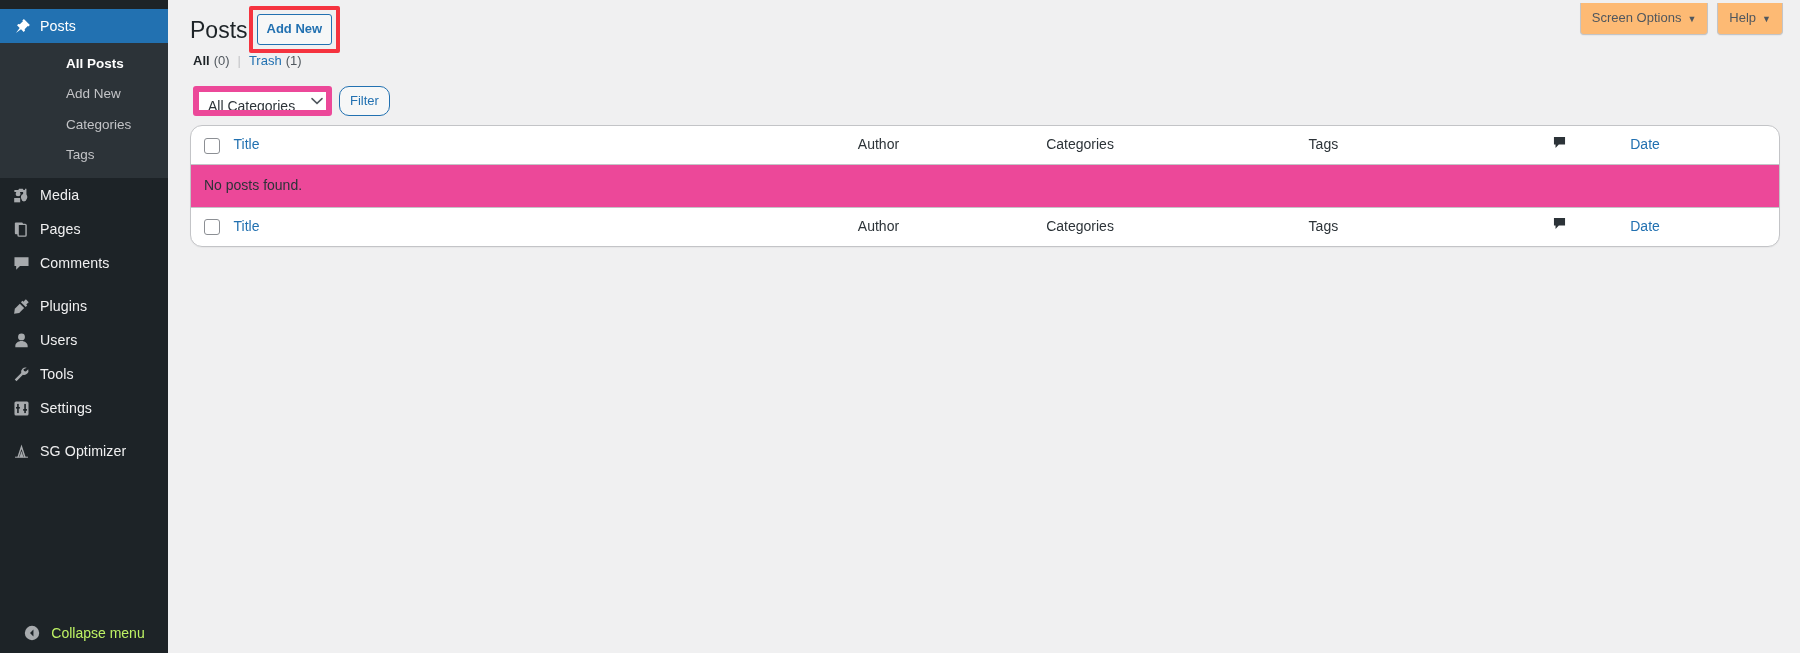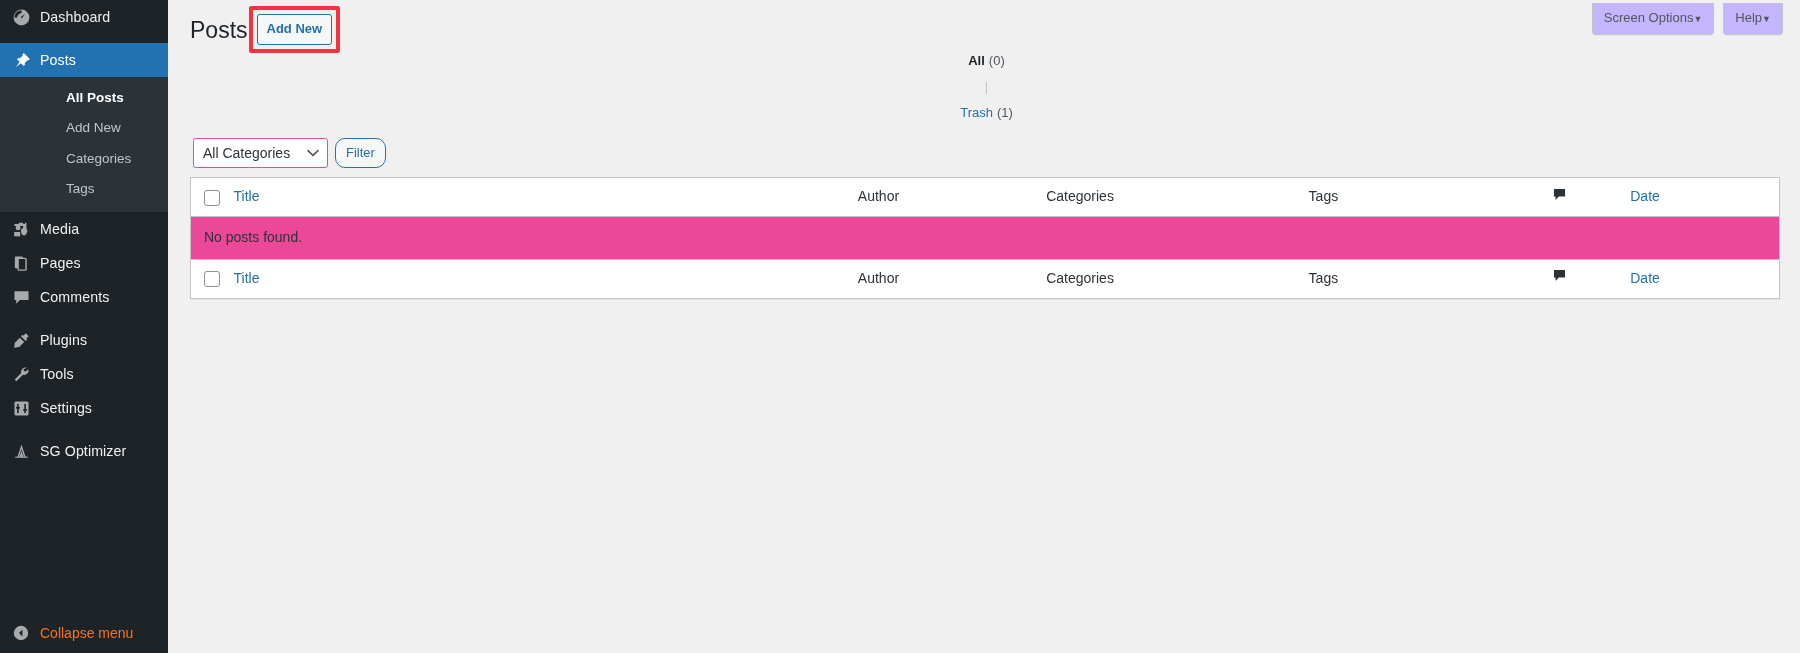--- a/index.html
+++ b/index.html
@@ -66,23 +66,24 @@
   .submenu .sub-item.current { color: #fff; font-weight: 700; }
   .collapse-row {
     position: absolute;
     bottom: 0;
     left: 0;
     width: 156px;
     display: flex;
     align-items: center;
     height: 40px;
     padding-left: 11px;
-    color: #f97316;
+    color: #bef264;
     font-size: 14px;
     cursor: pointer;
+    justify-content: center;
   }
   .collapse-row .mi-label { margin-left: 9px; }
 
   .ico { width: 20px; height: 20px; display: inline-flex; align-items: center; justify-content: center; flex: 0 0 20px; }
   .ico svg { display: block; }
 
   
   .wrap {
     flex: 1;
     position: relative;
@@ -92,31 +93,31 @@
   }
   .screen-meta {
     position: absolute;
     top: 3px;
     right: 17px;
     display: flex;
     gap: 9px;
     z-index: 5;
   }
   .meta-btn {
-    background: #c4b5fd;
+    background: #fdba74;
     border: 1px solid #c3c4c7;
     border-top: none;
     border-radius: 0 0 4px 4px;
     color: #50575e;
     font-size: 13px;
     padding: 6px 11px 7px 11px;
     line-height: 1.4;
     cursor: pointer;
     box-shadow: 0 1px 1px rgba(0,0,0,.04);
-    display: flex; align-items: center; gap: 0;
+    display: flex; align-items: center; gap: 6px;
   }
   .caret { font-size: 9px; line-height: 1; position: relative; top: 1px; }
 
   .content { padding: 0 20px 0 22px; }
 
   .title-row {
     display: flex;
     align-items: center;
     padding-top: 9px;
     height: 48px;
@@ -154,39 +155,38 @@
 
   .subsubsub {
     list-style: none;
     font-size: 13px;
     color: #50575e;
     margin: 0;
     padding: 0 0 2px 3px;
     line-height: 2;
     display: flex;
     align-items: center;
-    flex-direction: column;
   }
   .subsubsub li { display: inline-flex; align-items: center; }
   .subsubsub a { color: #2271b1; cursor: pointer; text-decoration: none; }
   .subsubsub a.current { color: #1d2327; font-weight: 600; }
   .subsubsub .cnt { color: #50575e; margin-left: 4px; font-weight: 400; }
   .subsubsub .divider { color: #c3c4c7; margin: 0 8px; }
 
   .tablenav {
     display: flex;
     align-items: center;
     gap: 7px;
     padding: 10px 0 9px 3px;
   }
   .wp-select {
     appearance: none;
     -webkit-appearance: none;
     background: #fff;
-    border: 1px solid #ec4899;
+    border: 6px solid #ec4899;
     border-radius: 3px;
     color: #2c3338;
     font-size: 14px;
     font-family: "Liberation Sans", sans-serif;
     height: 30px;
     padding: 0 30px 0 9px;
     line-height: 28px;
     cursor: pointer;
     box-shadow: 0 0 0 transparent;
     min-width: 135px;
@@ -214,21 +214,21 @@
     line-height: 28px;
   }
 
   
   .wp-list-table {
     width: 100%;
     border-collapse: separate;
     border-spacing: 0;
     background: #fff;
     border: 1px solid #c3c4c7;
-    border-radius: 0;
+    border-radius: 12px;
     box-shadow: 0 1px 1px rgba(0,0,0,.04);
     table-layout: fixed;
   }
   .wp-list-table th,
   .wp-list-table td {
     font-size: 14px;
     color: #2c3338;
     text-align: left;
     vertical-align: middle;
     padding: 10px 10px;
@@ -264,30 +264,20 @@
   }
   .comment-bubble { display: inline-block; width: 15px; height: 15px; }
 </style>
 </head>
 <body>
 
 <div class="app">
 
   <nav class="adminmenu">
 
-    <div class="menu-item">
-      <span class="ico">
-        <svg width="19" height="19" viewBox="0 0 20 20">
-            <circle cx="10" cy="10" r="8.3" fill="#a7aaad"></circle>
-            <path d="M10 2.4a7.6 7.6 0 0 0-7.6 7.6h3.1A4.5 4.5 0 0 1 10 5.5z" fill="#1d2327"></path>
-            <path d="M13.6 6.4 9.3 9.6l1.1 1.5z" fill="#1d2327"></path>
-          </svg>
-      </span>
-      <span class="mi-label">Dashboard</span>
-    </div>
 
     <div class="menu-sep"></div>
 
     <div class="menu-item current">
       <span class="ico">
         <svg width="19" height="19" viewBox="0 0 20 20">
             <path d="M12.5 2.2 10.9 3.8l.6.6-3.3 3.3-1.5-.4L5.3 8.7l2.8 2.8-4 5.4 5.4-4 2.8 2.8 1.4-1.4-.4-1.5 3.3-3.3.6.6 1.6-1.6z" fill="#ffffff"></path>
           </svg>
       </span>
       <span class="mi-label">Posts</span>
@@ -338,20 +328,29 @@
     <div class="menu-item">
       <span class="ico">
         <svg width="19" height="19" viewBox="0 0 20 20">
             <path d="M14.6 2.4 12 5l-1-1-1.6 1.6 5 5L16 9l-1-1 2.6-2.6z" fill="#a7aaad"></path>
             <path d="M8.2 7.1 3 12.3l-.8 5.4 5.4-.8 5.2-5.2z" fill="#a7aaad"></path>
           </svg>
       </span>
       <span class="mi-label">Plugins</span>
     </div>
 
+    <div class="menu-item">
+      <span class="ico">
+        <svg width="19" height="19" viewBox="0 0 20 20">
+            <circle cx="10" cy="6.2" r="3.6" fill="#a7aaad"></circle>
+            <path d="M10 10.6c-3.6 0-6.5 2.3-6.5 5.2v1.4h13v-1.4c0-2.9-2.9-5.2-6.5-5.2z" fill="#a7aaad"></path>
+          </svg>
+      </span>
+      <span class="mi-label">Users</span>
+    </div>
 
     <div class="menu-item">
       <span class="ico">
         <svg width="19" height="19" viewBox="0 0 20 20">
             <path d="M15.6 2.9a4.6 4.6 0 0 0-5.9 5.6L2.9 15.3l1.8 1.8 6.8-6.8a4.6 4.6 0 0 0 5.6-5.9l-2.5 2.5-2-.5-.5-2z" fill="#a7aaad"></path>
           </svg>
       </span>
       <span class="mi-label">Tools</span>
     </div>
 

